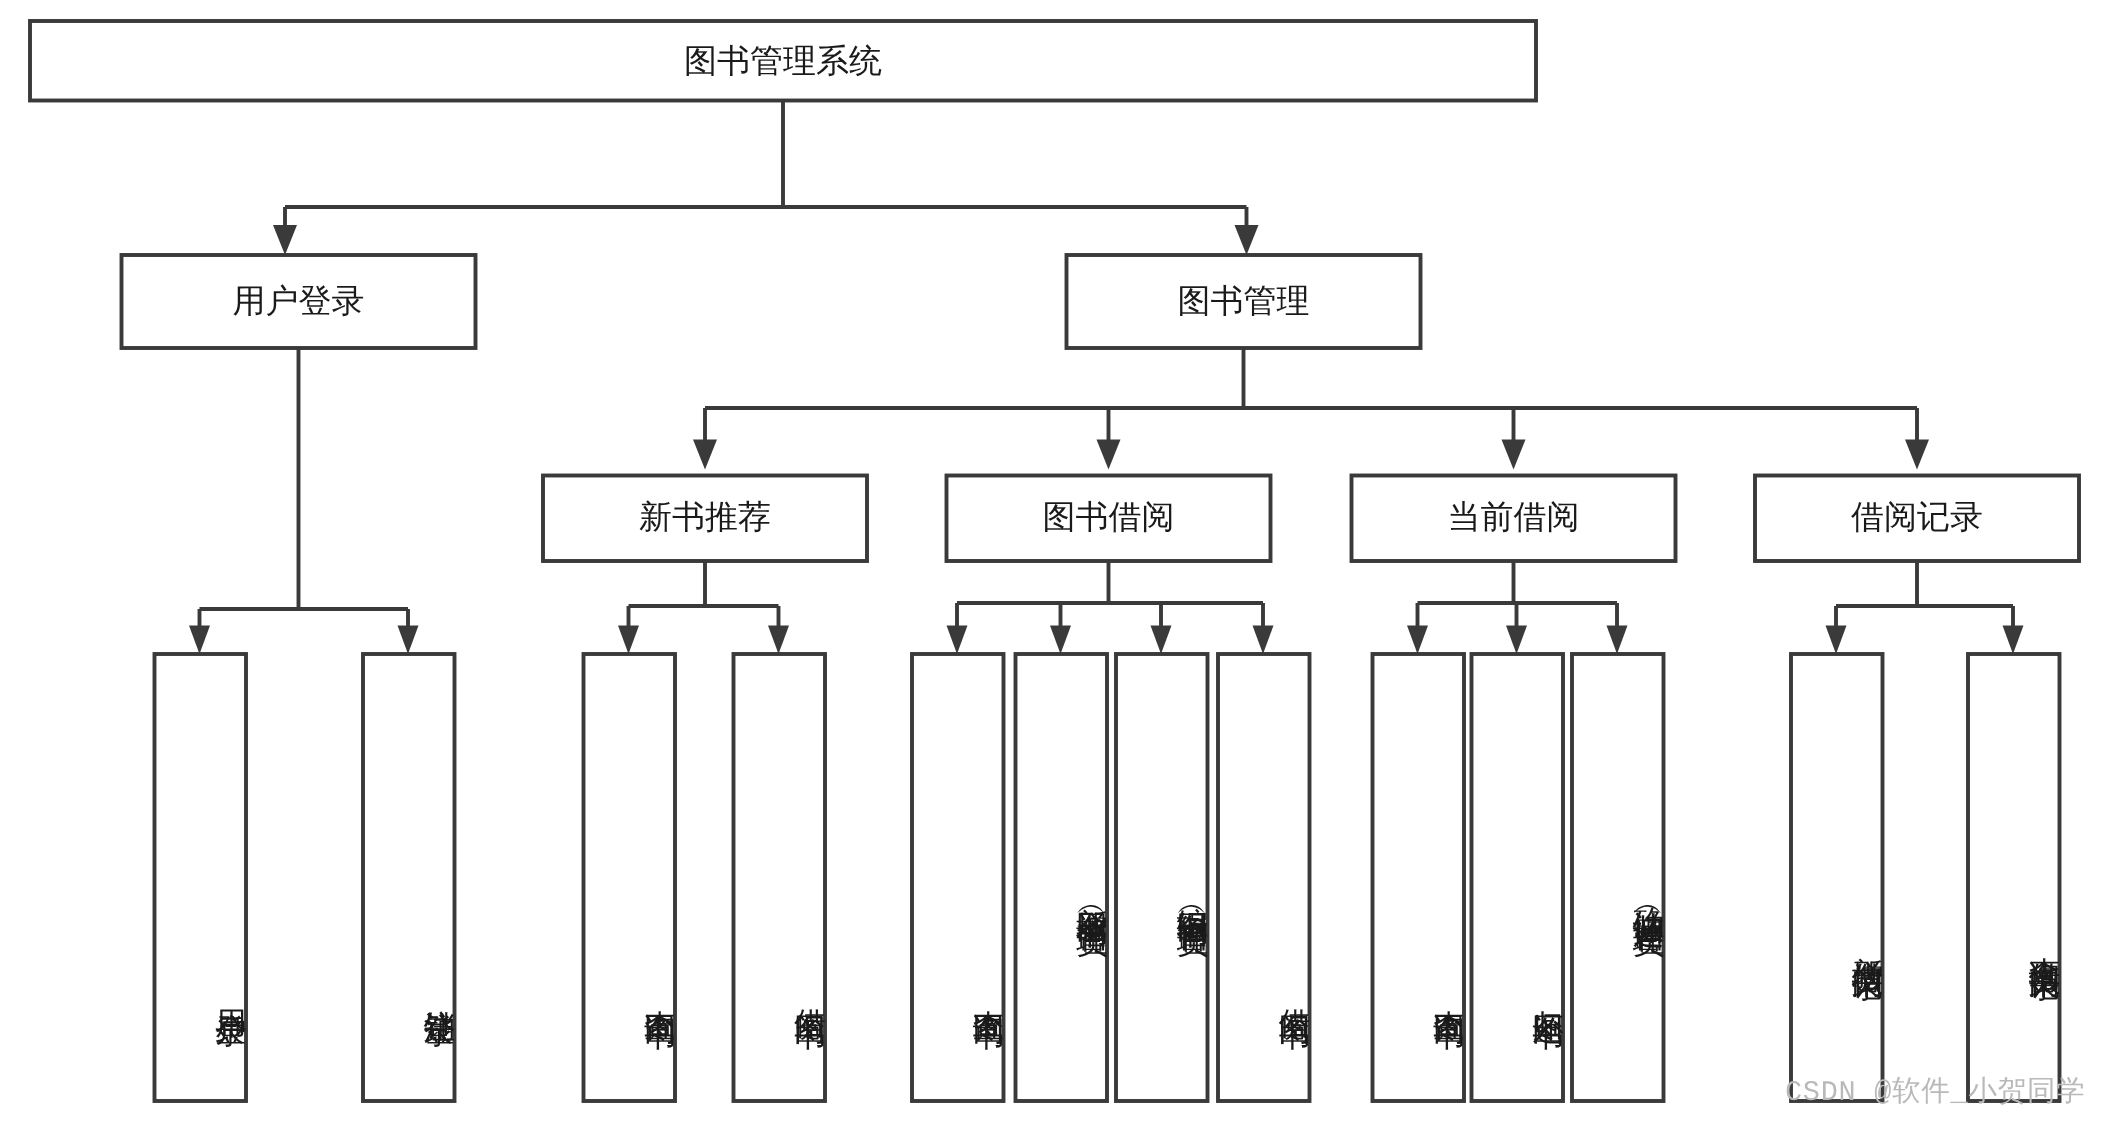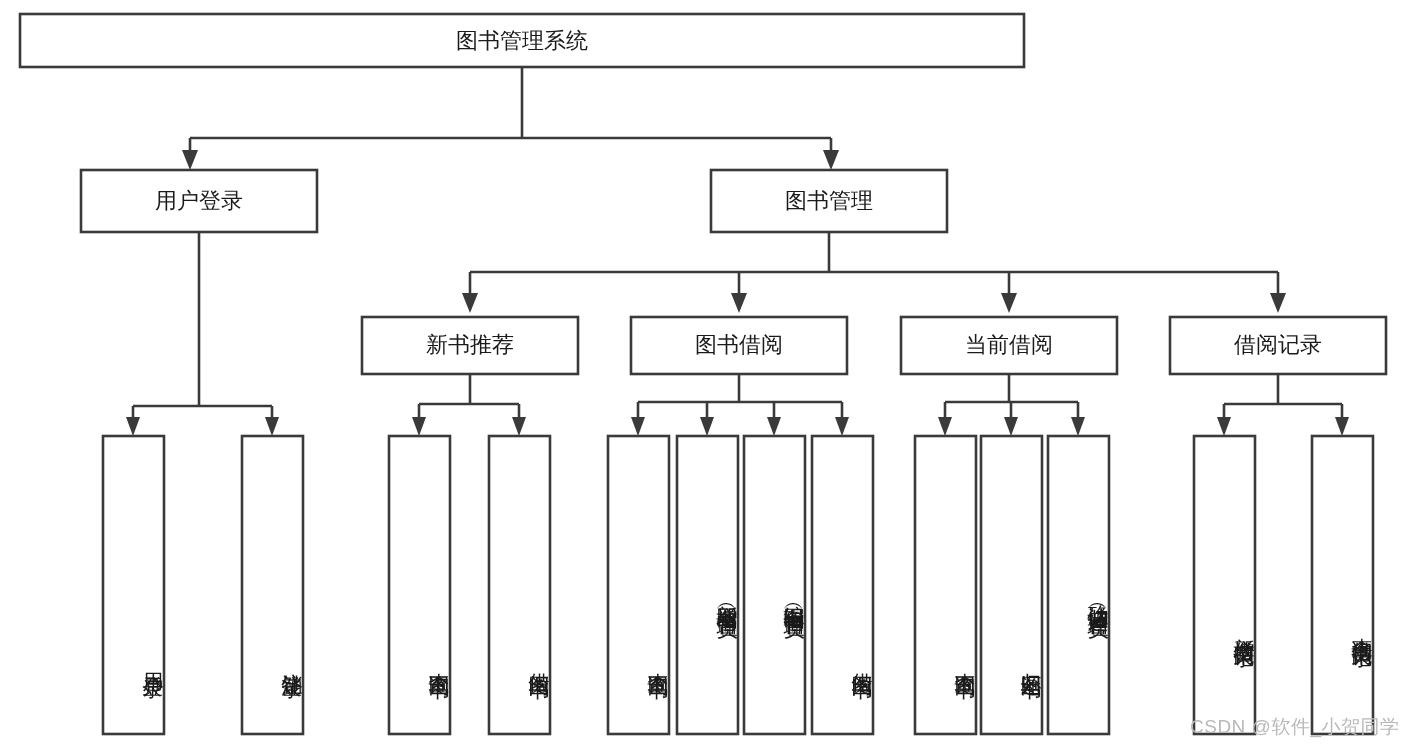--- a/index.html
+++ b/index.html
@@ -59,21 +59,21 @@
     line-height: 1;
     display: flex;
     align-items: flex-start;
     justify-content: center;
     white-space: nowrap;
     pointer-events: none;
     user-select: none;
   }
   .watermark {
     position: absolute;
-    font-family: Liberation Sans, sans-serif;
+    font-family: Liberation Mono, monospace;
     font-size: 19px;
     color: #b9b9b9;
     white-space: nowrap;
     left: 1190px;
     top: 714px;
     letter-spacing: 0.5px;
     text-align: right;
   }
 </style>
 </head>

